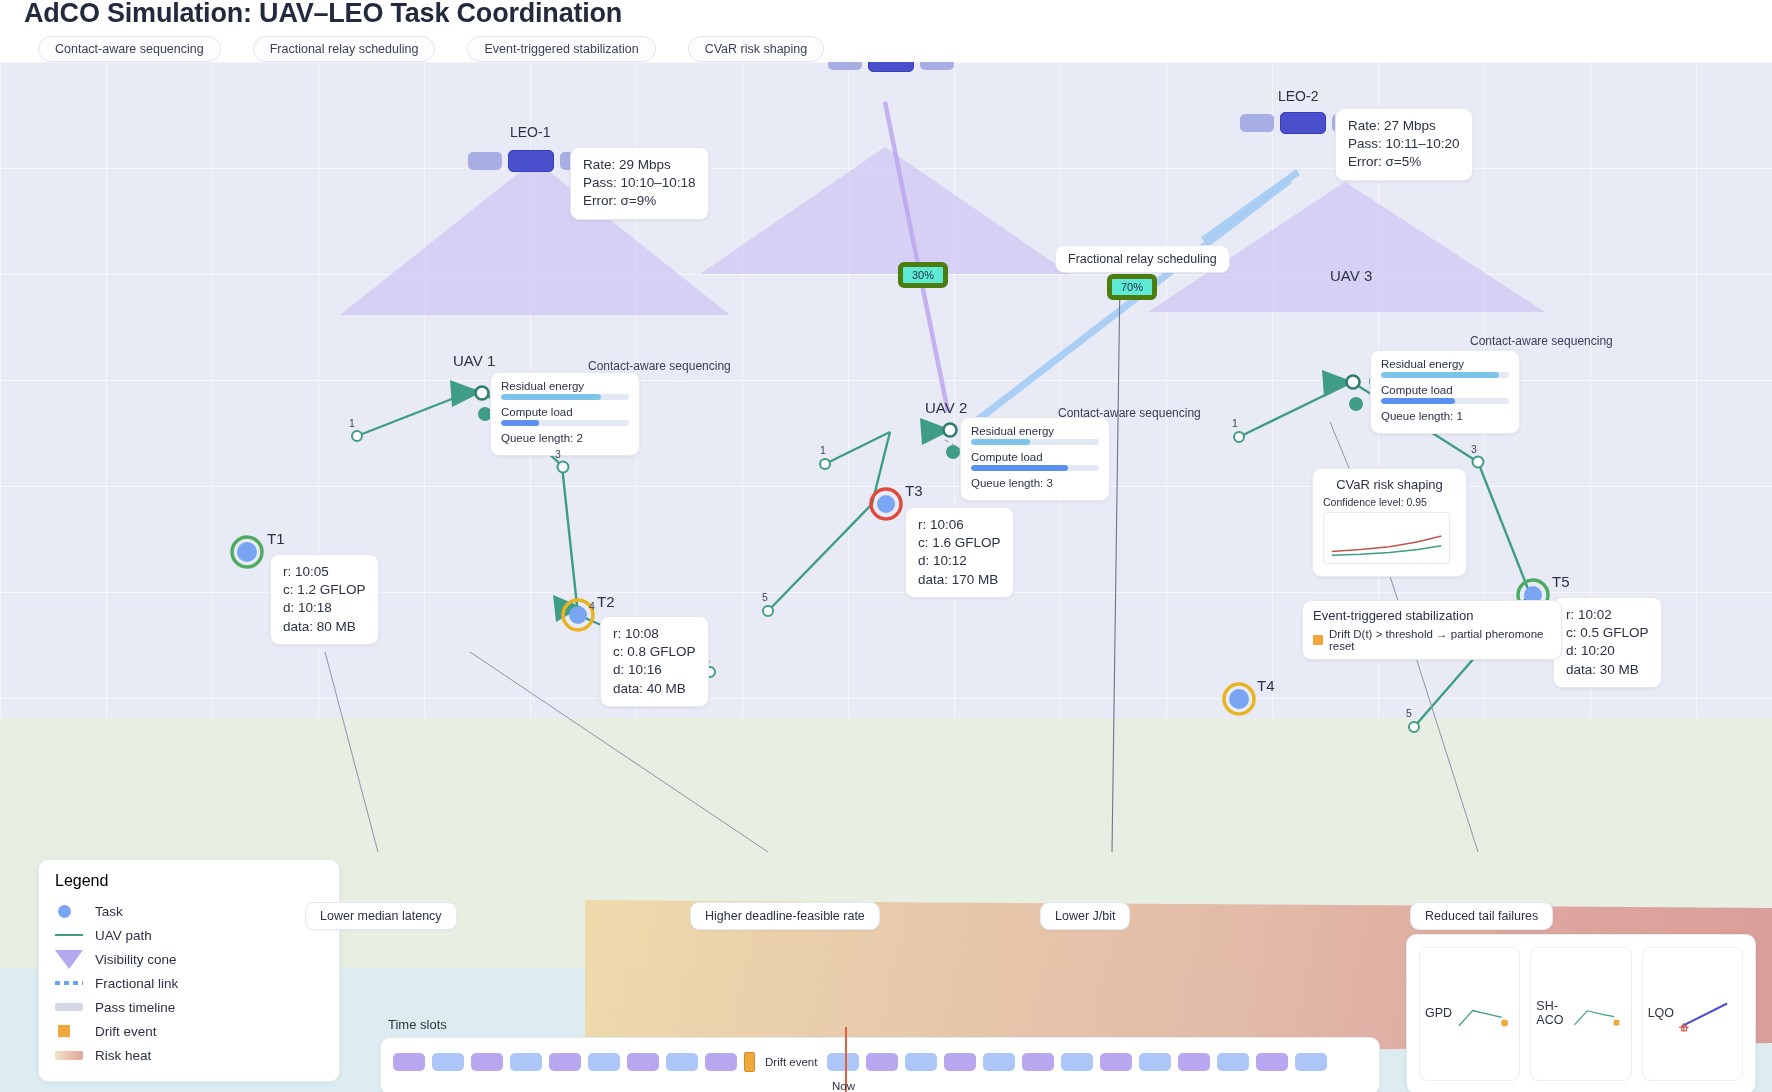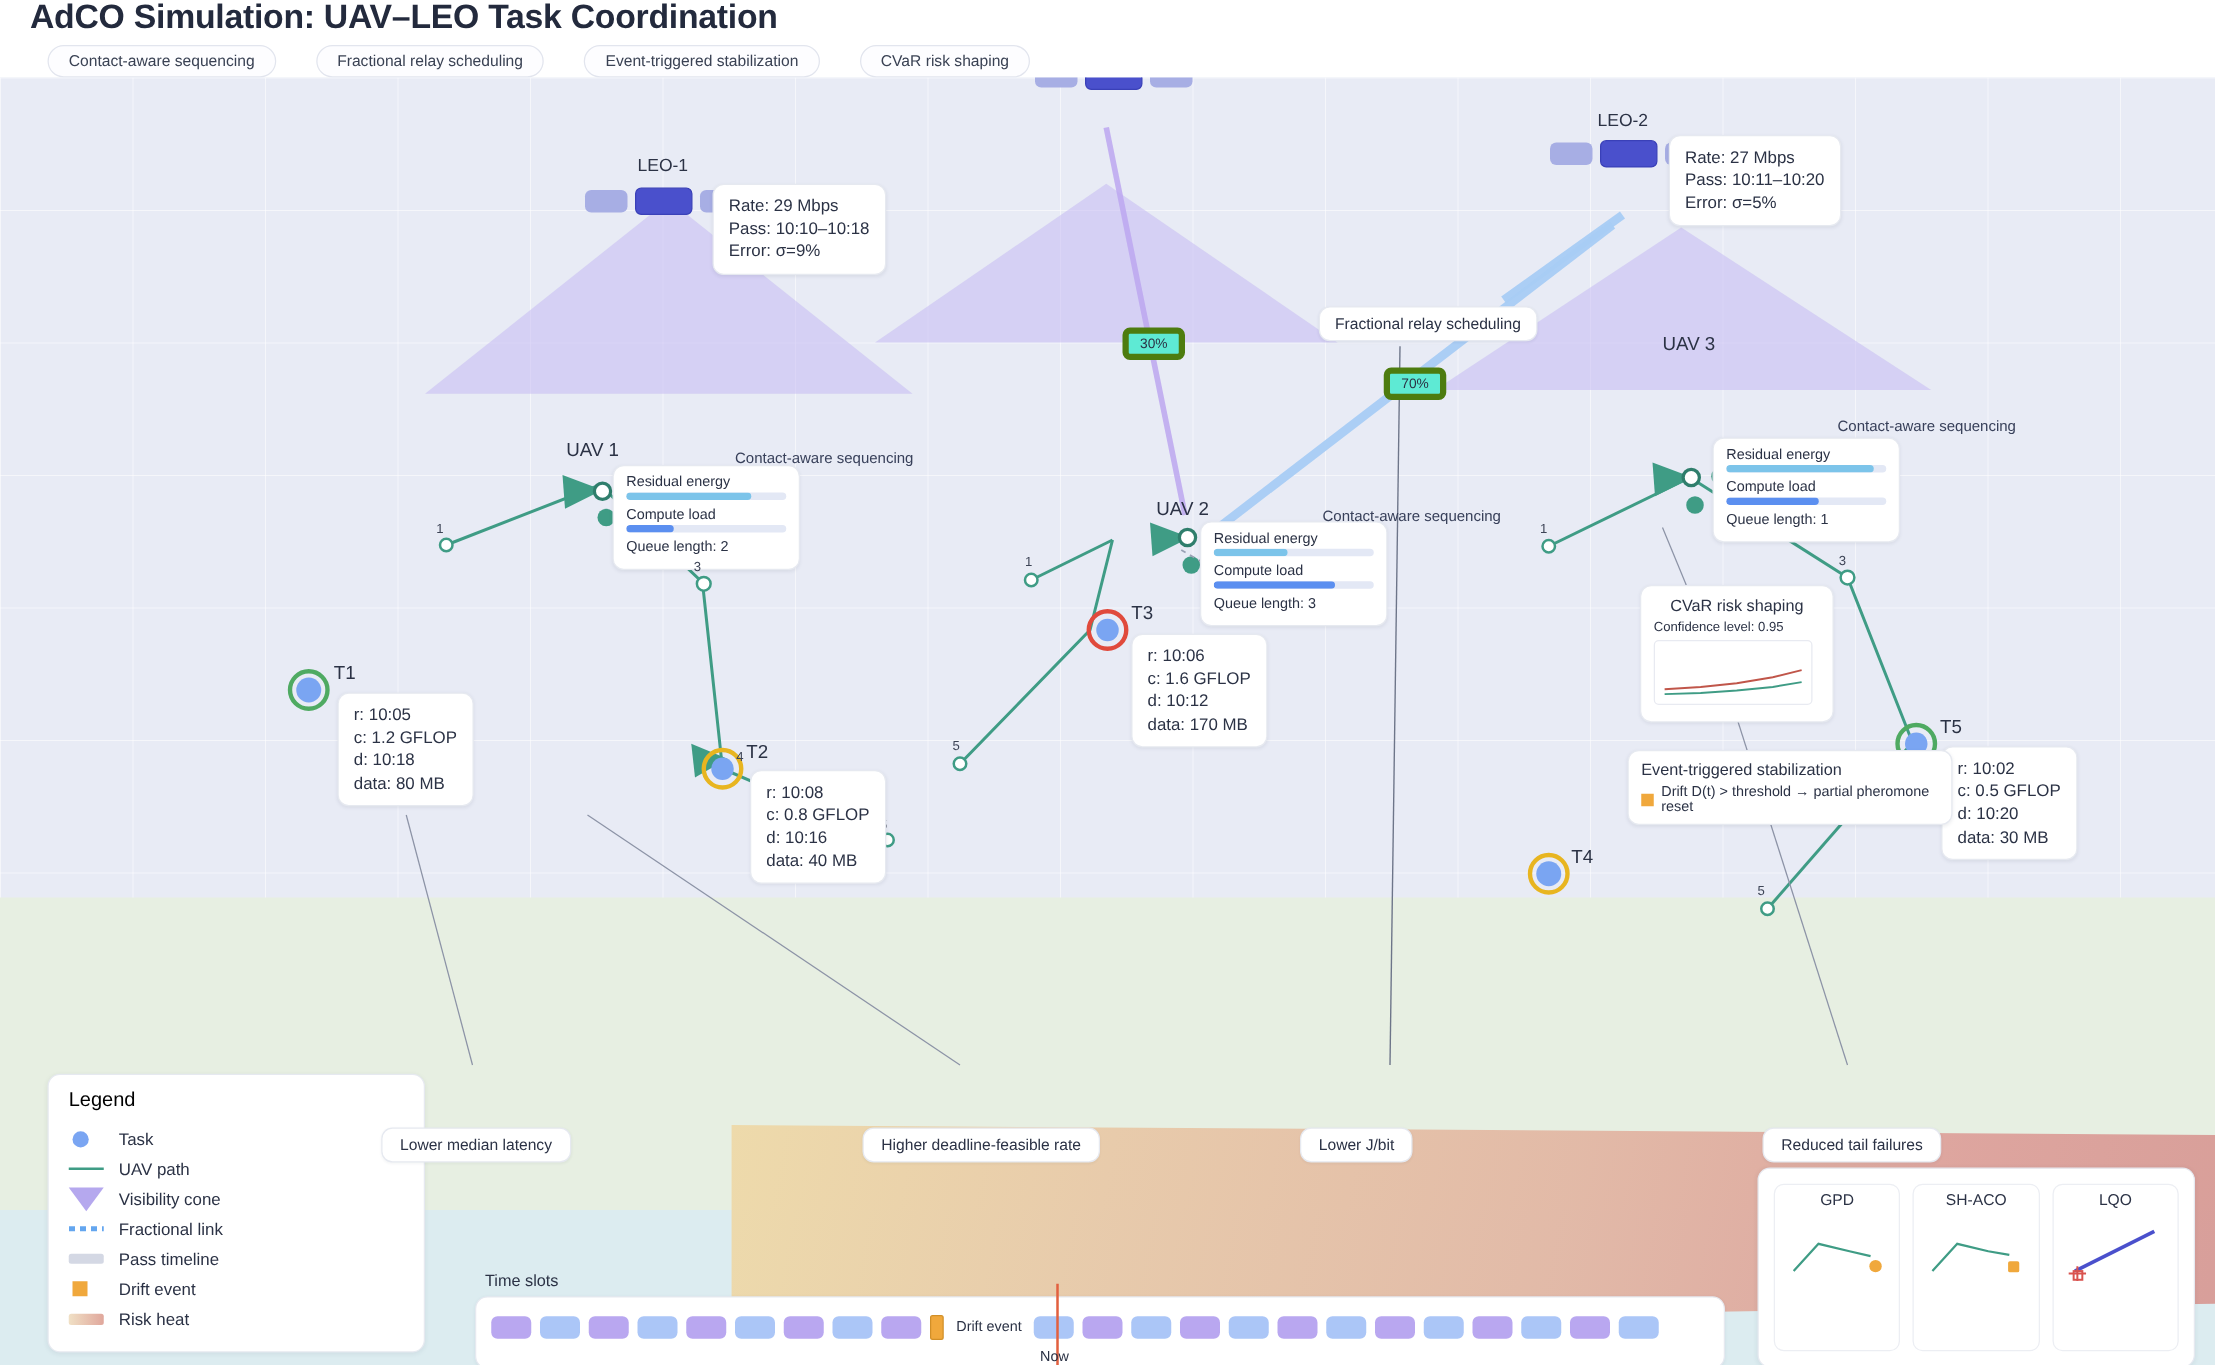--- a/index.html
+++ b/index.html
@@ -160,21 +160,21 @@
 
   
   .mini-panel{
     position:absolute; left:1406px; top:930px; width:350px; height:160px;
     background:#fff; border:1px solid #e6e9f0; border-radius:10px;
     box-shadow:0 1px 4px rgba(40,50,80,.08);
     display:flex; gap:10px; padding:12px;
   }
   .mini{
     flex:1; border:1px solid #eceef3; border-radius:8px; padding:5px;
-    display:flex; flex-direction:column; align-items:center;
+    display:flex; flex-direction:row; align-items:center;
   }
   .mini .mt{ font-size:12.5px; margin-bottom:2px; }
 </style>
 </head>
 <body>
 
 <div id="stage">
 
   <div class="hdr-title">AdCO Simulation: UAV–LEO Task Coordination</div>
 
@@ -321,21 +321,21 @@
     <div class="small-num" style="left:555px; top:386px;">3</div>
     <div class="small-num" style="left:820px; top:382px;">1</div>
     <div class="small-num" style="left:762px; top:529px;">5</div>
     <div class="small-num" style="left:1232px; top:355px;">1</div>
     <div class="small-num" style="left:1471px; top:381px;">3</div>
     <div class="small-num" style="left:1406px; top:645px;">5</div>
     <div class="small-num" style="left:704px; top:592px;">5</div>
 
     <div class="annot" style="left:1055px; top:183px;">Fractional relay scheduling</div>
     <div class="pct" style="left:898px; top:200px;">30%</div>
-    <div class="pct" style="left:1107px; top:232px;">70%</div>
+    <div class="pct" style="left:1107px; top:212px;">70%</div>
 
     <svg class="layer" viewBox="0 0 1772 1030">
       <g>
         <circle cx="247" cy="490" r="15" fill="none" stroke="#4faa62" stroke-width="3.5"></circle>
         <circle cx="247" cy="490" r="10" fill="#7aa5f2"></circle>
       </g>
       <g>
         <circle cx="578" cy="553" r="15" fill="none" stroke="#e8b520" stroke-width="3.5"></circle>
         <circle cx="578" cy="553" r="9" fill="#7aa5f2"></circle>
       </g>

